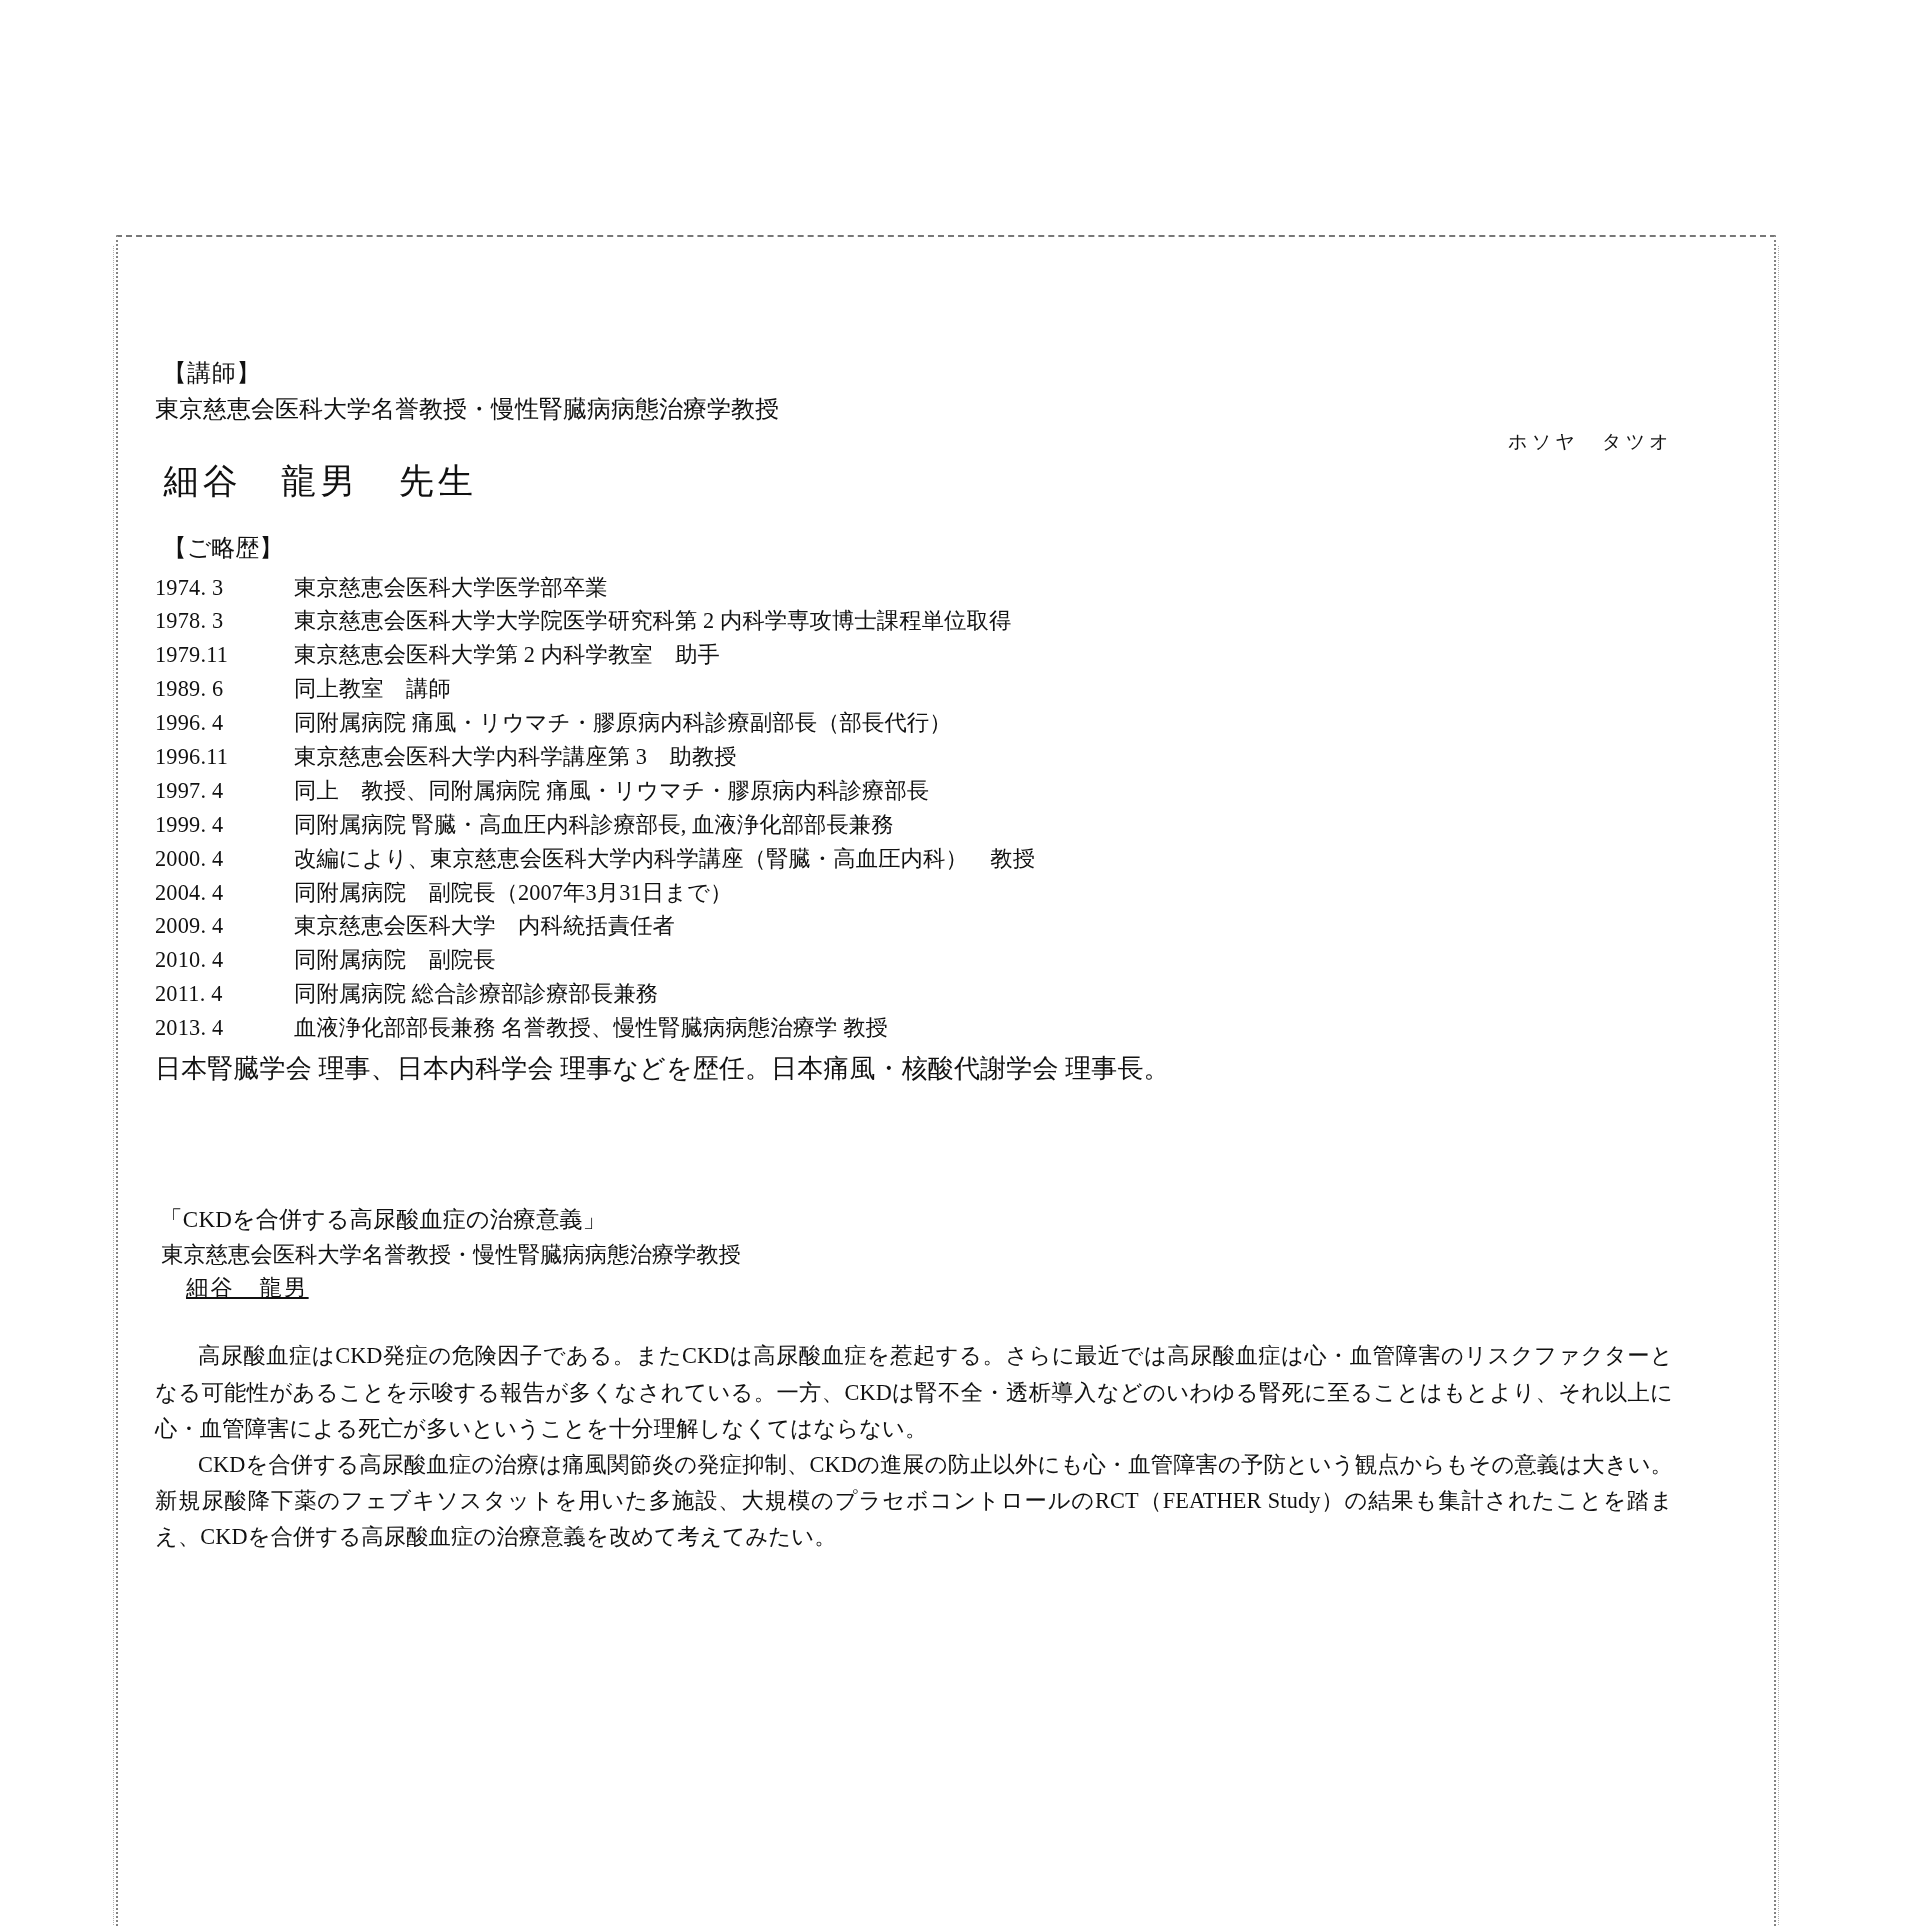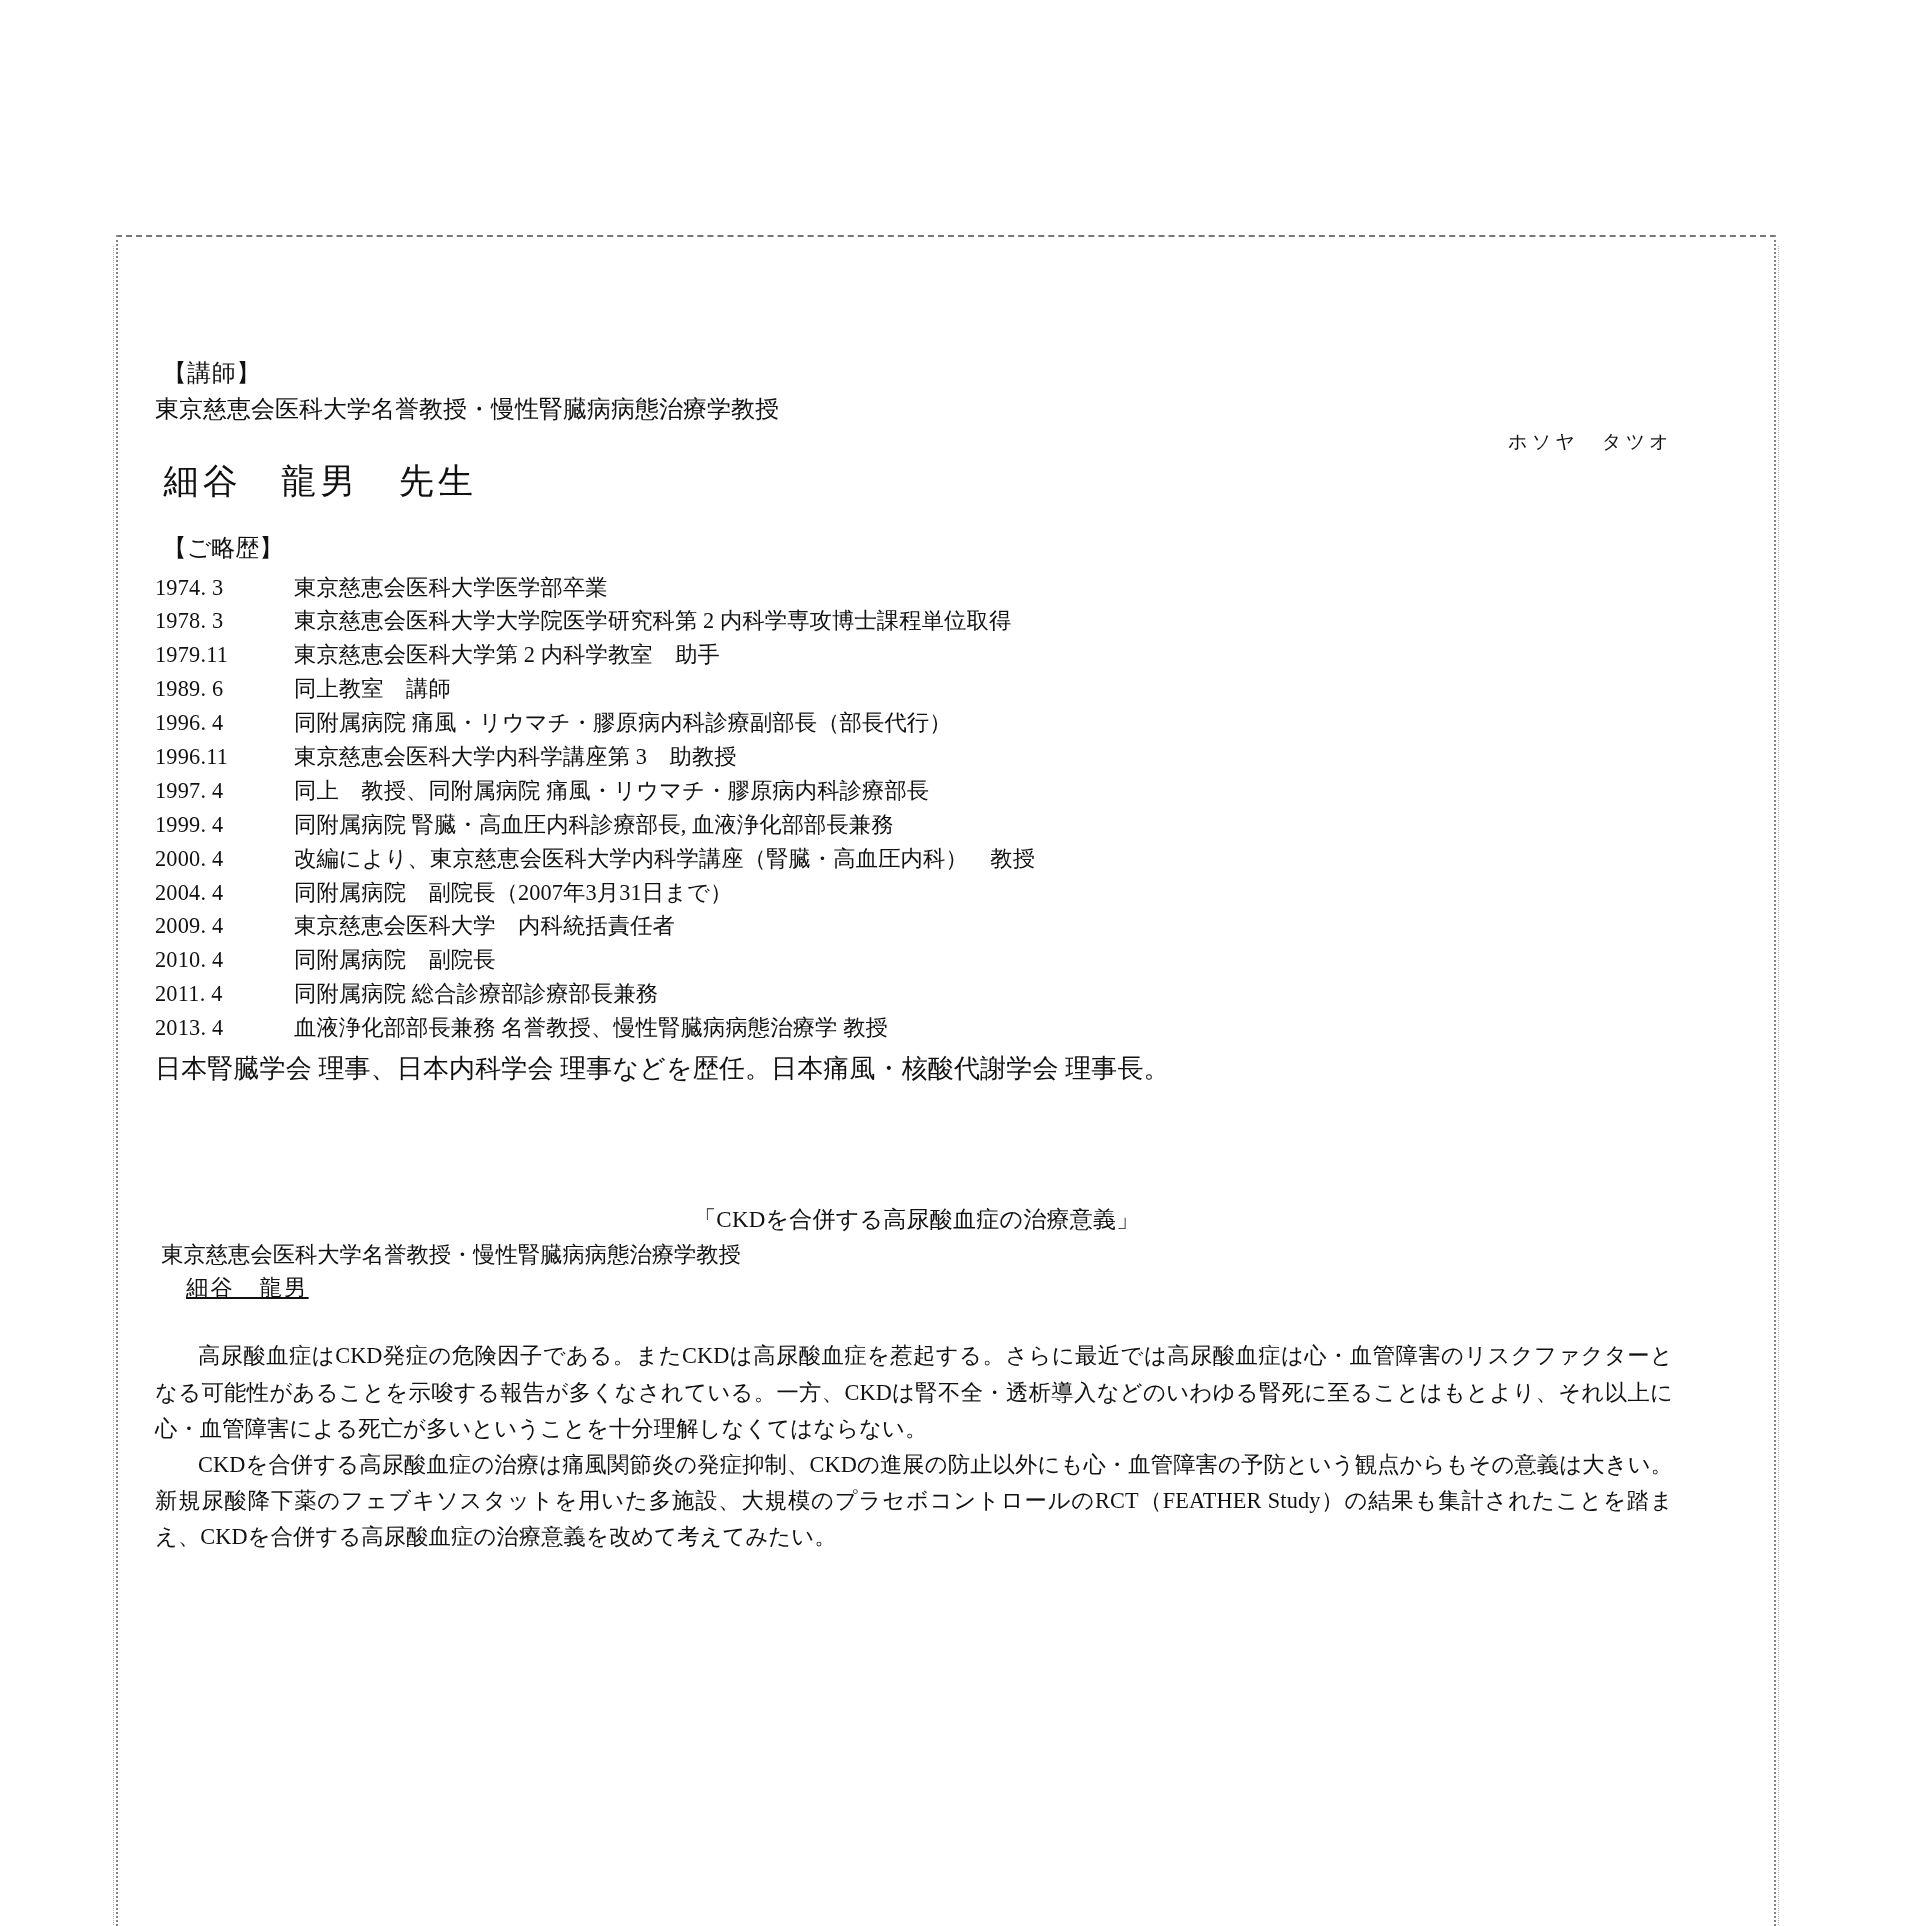--- a/index.html
+++ b/index.html
@@ -126,21 +126,20 @@
   .abstract-heading {
     font-size: 24px;
     margin: 0 0 7.7px 0;
     padding-left: 7.7px;
   }
   .abstract-title {
     font-size: 23px;
     margin: 0 0 4.6px 0;
     padding-left: 4.6px;
     letter-spacing: 0.01em;
-    text-align: center;
   }
   .abstract-affil {
     font-size: 22.3px;
     margin: 0 0 3.9px 0;
     padding-left: 6.2px;
   }
   .abstract-author {
     font-size: 22.3px;
     margin: 0 0 0 0;
     padding-left: 31px;

